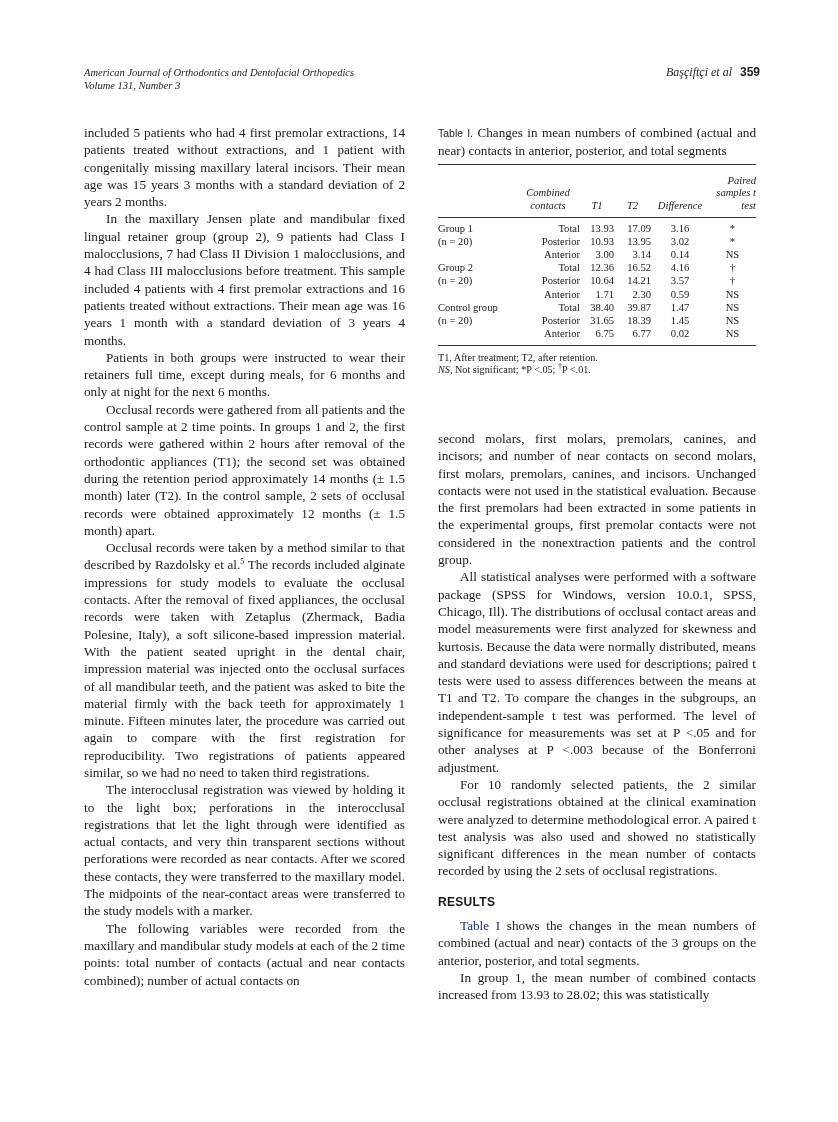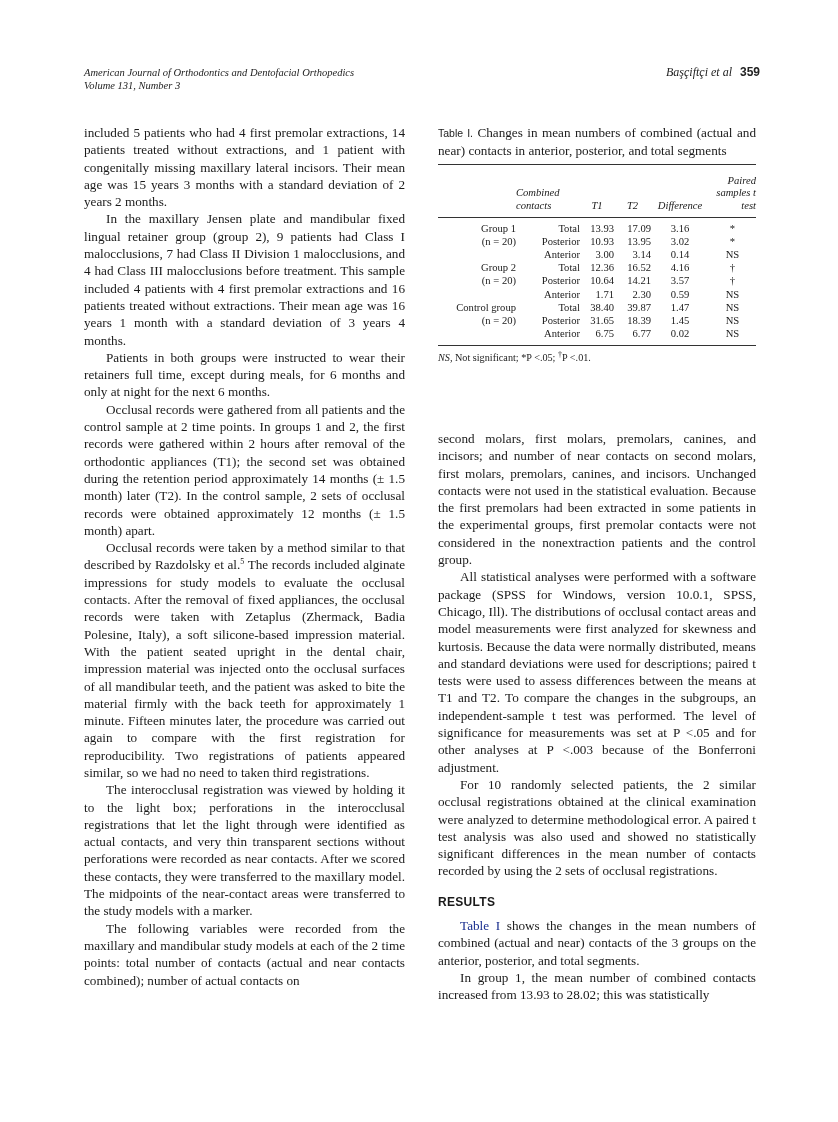--- a/index.html
+++ b/index.html
@@ -18,27 +18,27 @@
   .table-block { position: absolute; left: 438px; top: 124px; width: 318px; }
   .tcap { font-size: 13.2px; line-height: 17.3px; text-align: justify; }
   .tcap .tlabel { font-family: "Liberation Sans", sans-serif; font-size: 10.5px; }
   table { border-collapse: collapse; width: 100%; font-size: 10.6px; margin-top: 4px; }
   thead th { font-style: italic; font-weight: normal; line-height: 12.5px; vertical-align: bottom; padding: 10px 0 5px 0; }
   table.t1 { border-top: 1.5px solid #333; border-bottom: 1.5px solid #333; }
   thead tr { border-bottom: 1.5px solid #333; }
   tbody td { line-height: 13.1px; padding: 0; }
   tbody tr:first-child td { padding-top: 4px; }
   tbody tr:last-child td { padding-bottom: 5px; }
-  .c-grp { width: 78px; text-align: right; }
+  .c-grp { width: 78px; text-align: left; }
   .c-lab { width: 64px; text-align: right; }
   .c-t1 { width: 34px; text-align: right; }
   .c-t2 { width: 37px; text-align: right; }
   .c-diff { width: 58px; text-align: center; }
   .c-sig { text-align: center; }
-  thead .c-lab { text-align: left; font-family: Liberation Serif, serif; }
+  thead .c-lab { text-align: center; font-family: Liberation Serif, serif; }
   thead .c-t1, thead .c-t2 { text-align: center; }
   thead .c-sig { text-align: right; margin-top: 45px; }
   .tnote { font-size: 10.2px; line-height: 12.5px; margin-top: 6px; }
   .tnote .ns { font-style: italic; }
   .results-heading { font-family: "Liberation Sans", sans-serif; font-weight: bold; font-size: 12px; margin: 14px 0 6px 0; letter-spacing: 0.3px; }
   .xref { color: #1a2f8f; }
   sup { font-size: 8px; line-height: 0; }
 </style>
 </head>
 <body>
@@ -148,20 +148,21 @@
         <td class="c-grp"></td>
         <td class="c-lab">Anterior</td>
         <td class="c-t1">6.75</td>
         <td class="c-t2">6.77</td>
         <td class="c-diff">0.02</td>
         <td class="c-sig">NS</td>
       </tr>
     </tbody>
   </table>
   <div class="tnote">
+    <div>T1, After treatment; T2, after retention.</div>
     <div><span class="ns">NS,</span><span> Not significant; </span><span>*P &lt;.05; </span><sup>†</sup><span>P &lt;.01.</span></div>
   </div>
 </div>
 
 <div class="col col-right" style="top: 430px;">
   <p>second molars, first molars, premolars, canines, and incisors; and number of near contacts on second molars, first molars, premolars, canines, and incisors. Unchanged contacts were not used in the statistical evaluation. Because the first premolars had been extracted in some patients in the experimental groups, first premolar contacts were not considered in the nonextraction patients and the control group.</p>
   <p class="indent">All statistical analyses were performed with a software package (SPSS for Windows, version 10.0.1, SPSS, Chicago, Ill). The distributions of occlusal contact areas and model measurements were first analyzed for skewness and kurtosis. Because the data were normally distributed, means and standard deviations were used for descriptions; paired t tests were used to assess differences between the means at T1 and T2. To compare the changes in the subgroups, an independent-sample t test was performed. The level of significance for measurements was set at P &lt;.05 and for other analyses at P &lt;.003 because of the Bonferroni adjustment.</p>
   <p class="indent">For 10 randomly selected patients, the 2 similar occlusal registrations obtained at the clinical examination were analyzed to determine methodological error. A paired t test analysis was also used and showed no statistically significant differences in the mean number of contacts recorded by using the 2 sets of occlusal registrations.</p>
   <div class="results-heading">RESULTS</div>
   <p class="indent"><span class="xref">Table I</span><span> shows the changes in the mean numbers of combined (actual and near) contacts of the 3 groups on the anterior, posterior, and total segments.</span></p>

